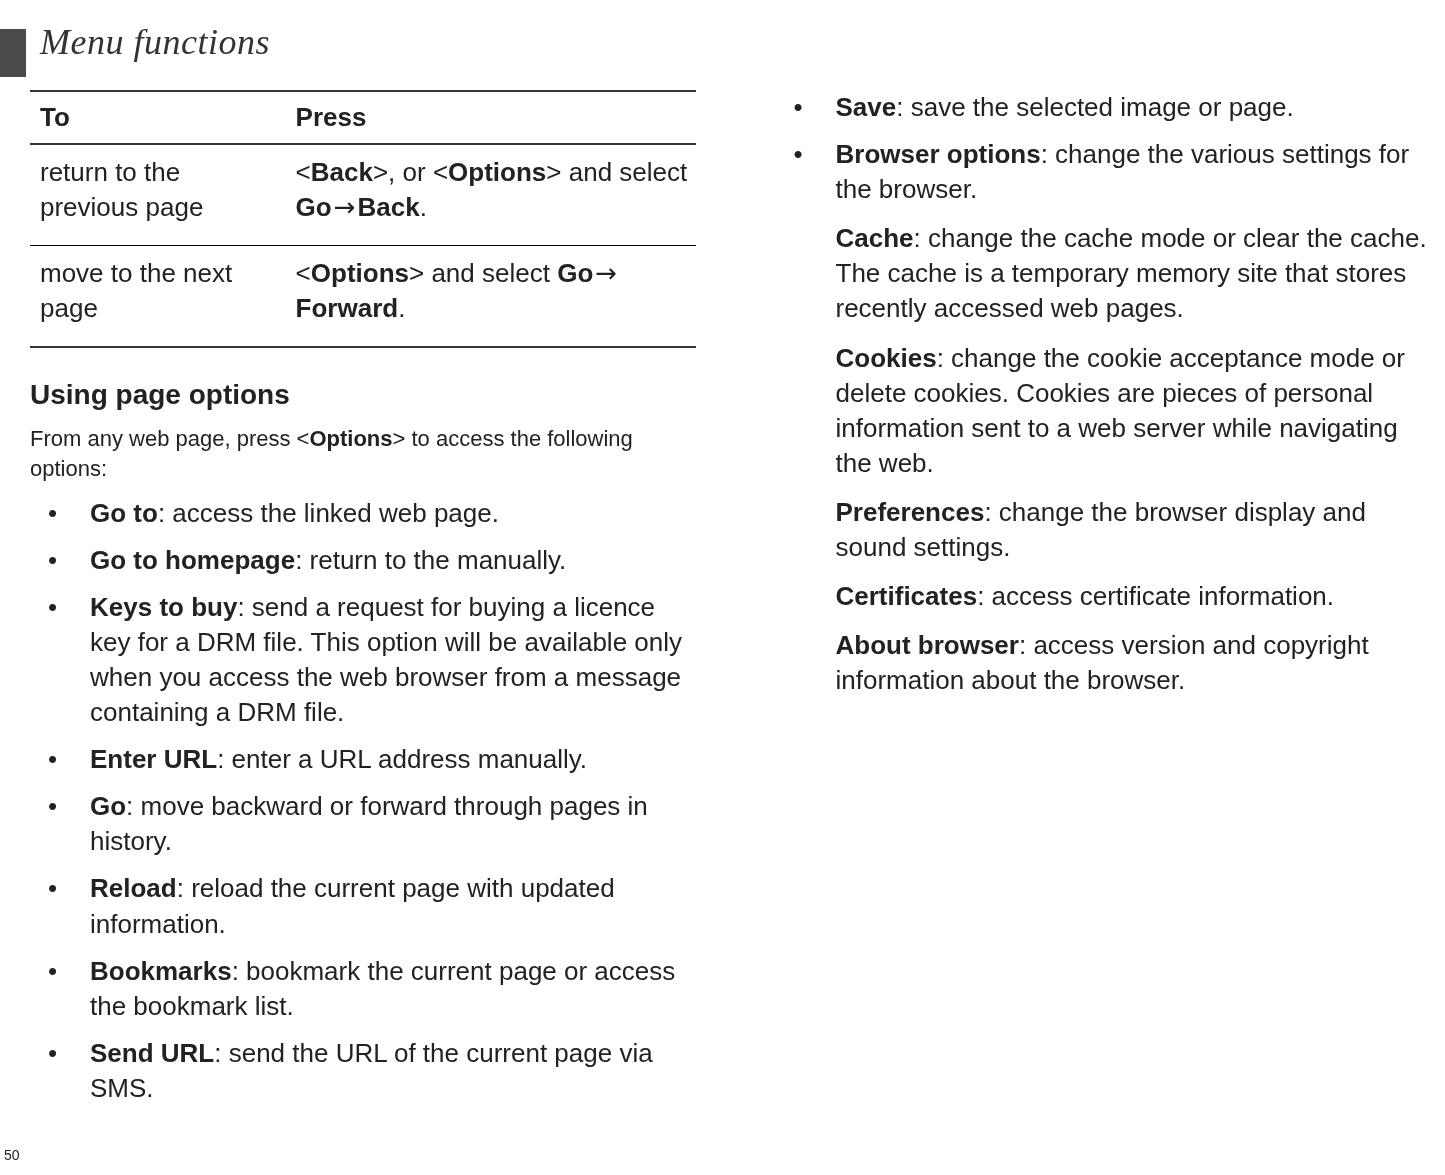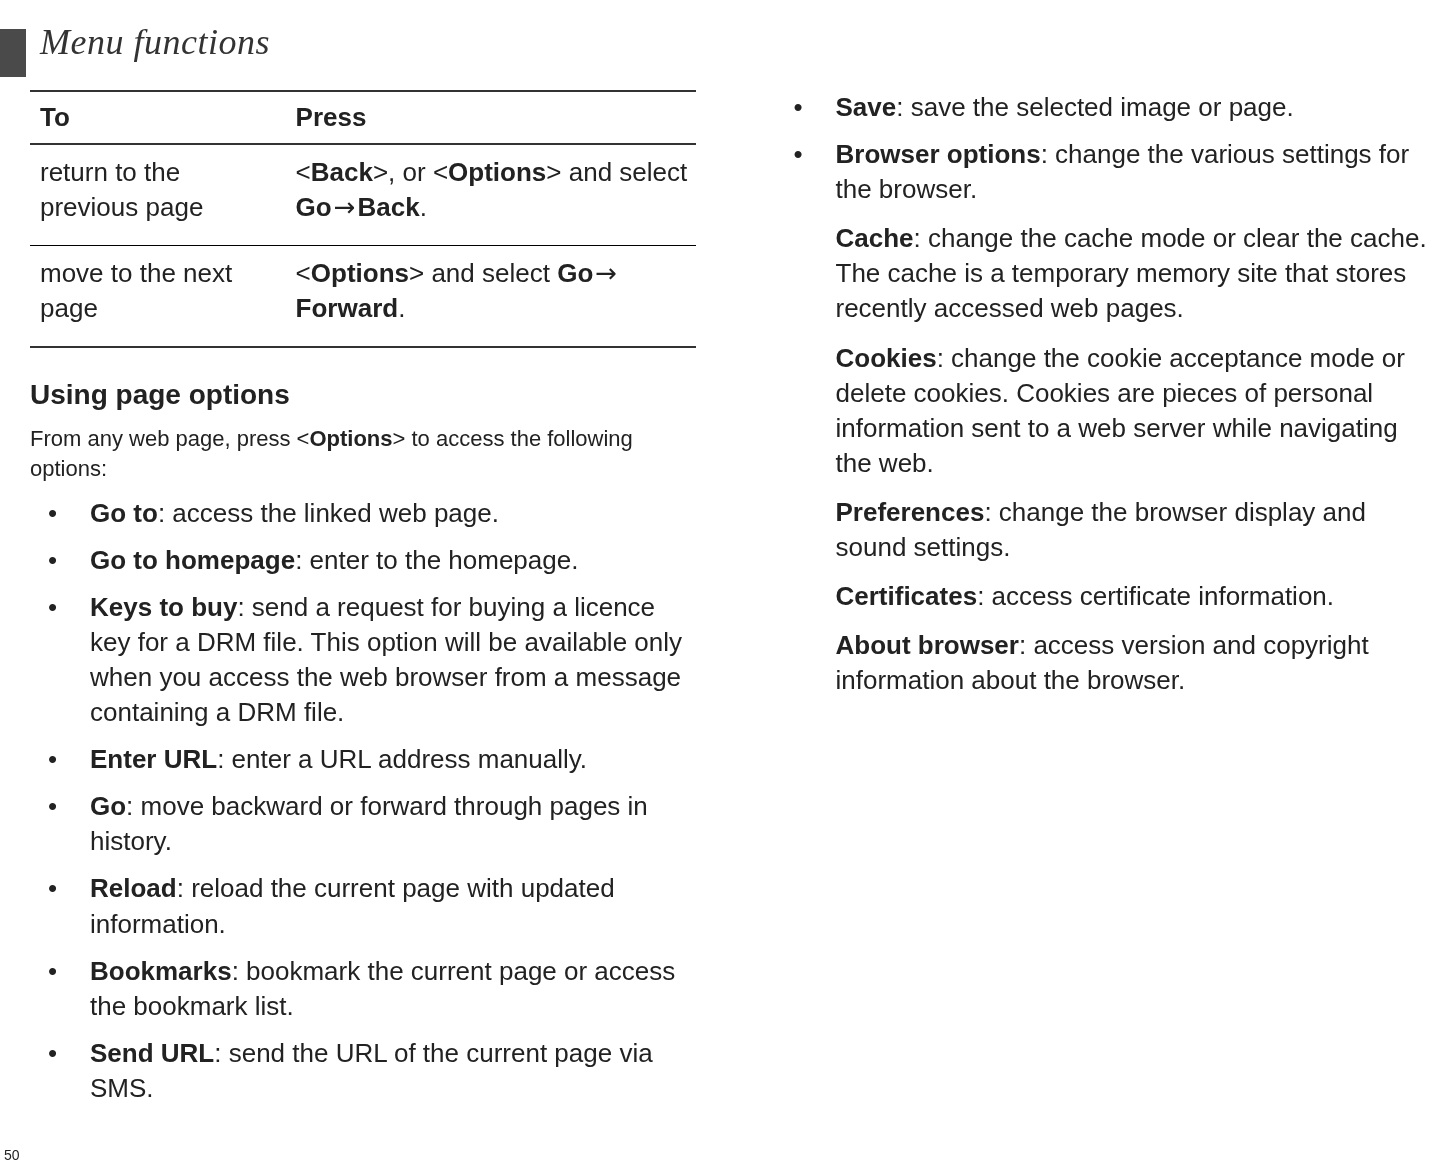--- a/index.html
+++ b/index.html
@@ -154,21 +154,21 @@
     </table>
 
   <h3>Using page options</h3>
 
   <p class="intro">
     <span>From any web page, press &lt;</span><span class="b">Options</span><span>&gt; to access the following options:</span>
   </p>
 
   <ul class="opts">
     <li><span class="b">Go to</span><span>: access the linked web page.</span></li>
-    <li><span class="b">Go to homepage</span><span>: enter to the homepage.</span></li>
+    <li><span class="b">Go to homepage</span><span>: return to the manually.</span></li>
     <li><span class="b">Keys to buy</span><span>: send a request for buying a licence key for a DRM file. This option will be available only when you access the web browser from a message containing a DRM file.</span></li>
     <li><span class="b">Enter URL</span><span>: enter a URL address manually.</span></li>
     <li><span class="b">Go</span><span>: move backward or forward through pages in history.</span></li>
     <li><span class="b">Reload</span><span>: reload the current page with updated information.</span></li>
     <li><span class="b">Bookmarks</span><span>: bookmark the current page or access the bookmark list.</span></li>
     <li><span class="b">Send URL</span><span>: send the URL of the current page via SMS.</span></li>
     <li><span class="b">Save</span><span>: save the selected image or page.</span></li>
     <li class="has-sub">
       <span class="b">Browser options</span><span>: change the various settings for the browser.</span>
       <span class="sub">

